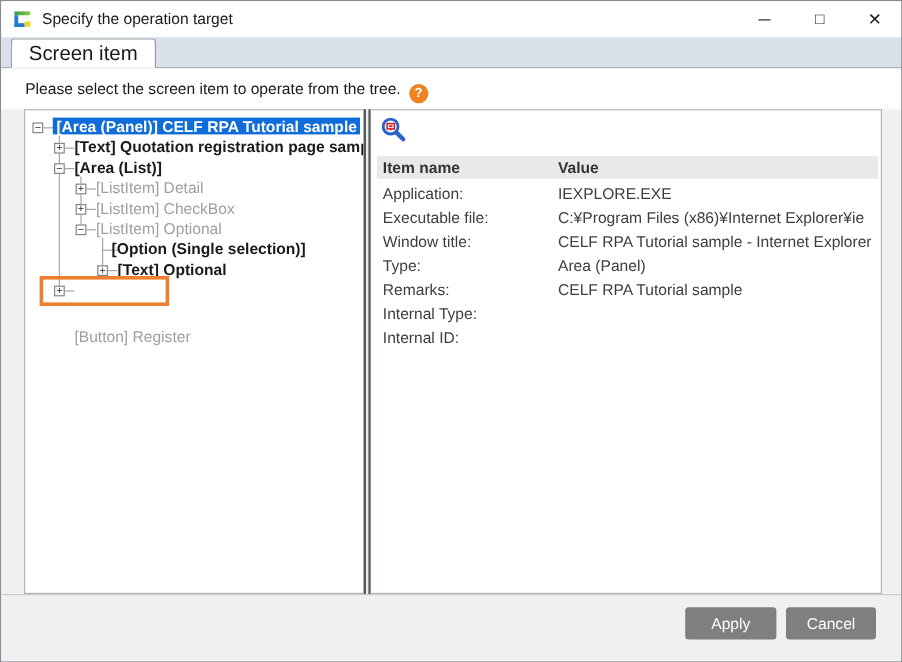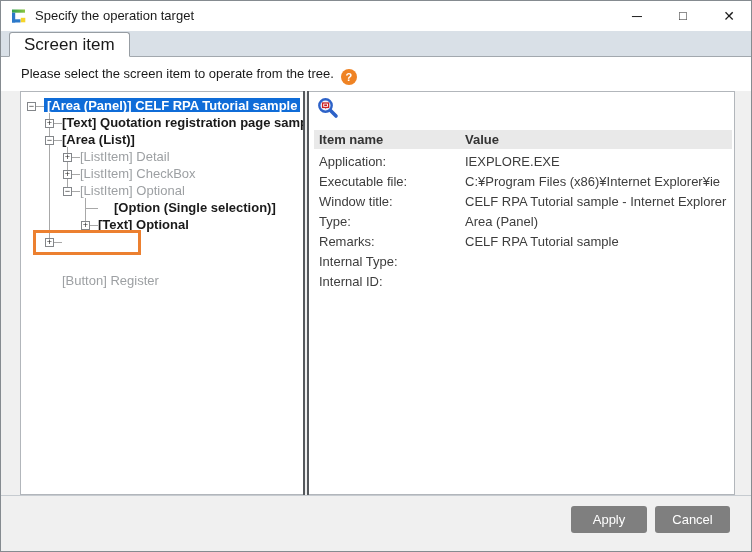--- a/index.html
+++ b/index.html
@@ -105,21 +105,21 @@
         <div class="hline" style="top: 65px; left: 46px; width: 13px;"></div>
         <div class="expander" style="left: 42px; top: 61px;">+</div>
         <div class="tree-label disabled" style="left: 59px; top: 57px;">[ListItem] Detail</div>
         <div class="hline" style="top: 82px; left: 46px; width: 13px;"></div>
         <div class="expander" style="left: 42px; top: 78px;">+</div>
         <div class="tree-label disabled" style="left: 59px; top: 74px;">[ListItem] CheckBox</div>
         <div class="hline" style="top: 99px; left: 46px; width: 13px;"></div>
         <div class="expander" style="left: 42px; top: 95px;">−</div>
         <div class="tree-label disabled" style="left: 59px; top: 91px;">[ListItem] Optional</div>
         <div class="hline" style="top: 116px; left: 64px; width: 13px;"></div>
-        <div class="tree-label normal" style="left: 93px; top: 108px;">[Option (Single selection)]</div>
+        <div class="tree-label normal" style="left: 72px; top: 108px;">[Option (Single selection)]</div>
         <div class="hline" style="top: 133px; left: 64px; width: 13px;"></div>
         <div class="expander" style="left: 60px; top: 129px;">+</div>
         <div class="tree-label normal" style="left: 77px; top: 125px;">[Text] Optional</div>
         <div class="hline" style="top: 150px; left: 28px; width: 13px;"></div>
         <div class="expander" style="left: 24px; top: 146px;">+</div>
         <div class="tree-label disabled" style="left: 41px; top: 142px; margin-top: 39px;">[Button] Register</div>
         <div class="highlight-box" style="left: 12px; top: 138px; width: 108px; height: 25px;"></div>
       </div>
     <div class="splitter"></div>
     <div class="props-panel">

